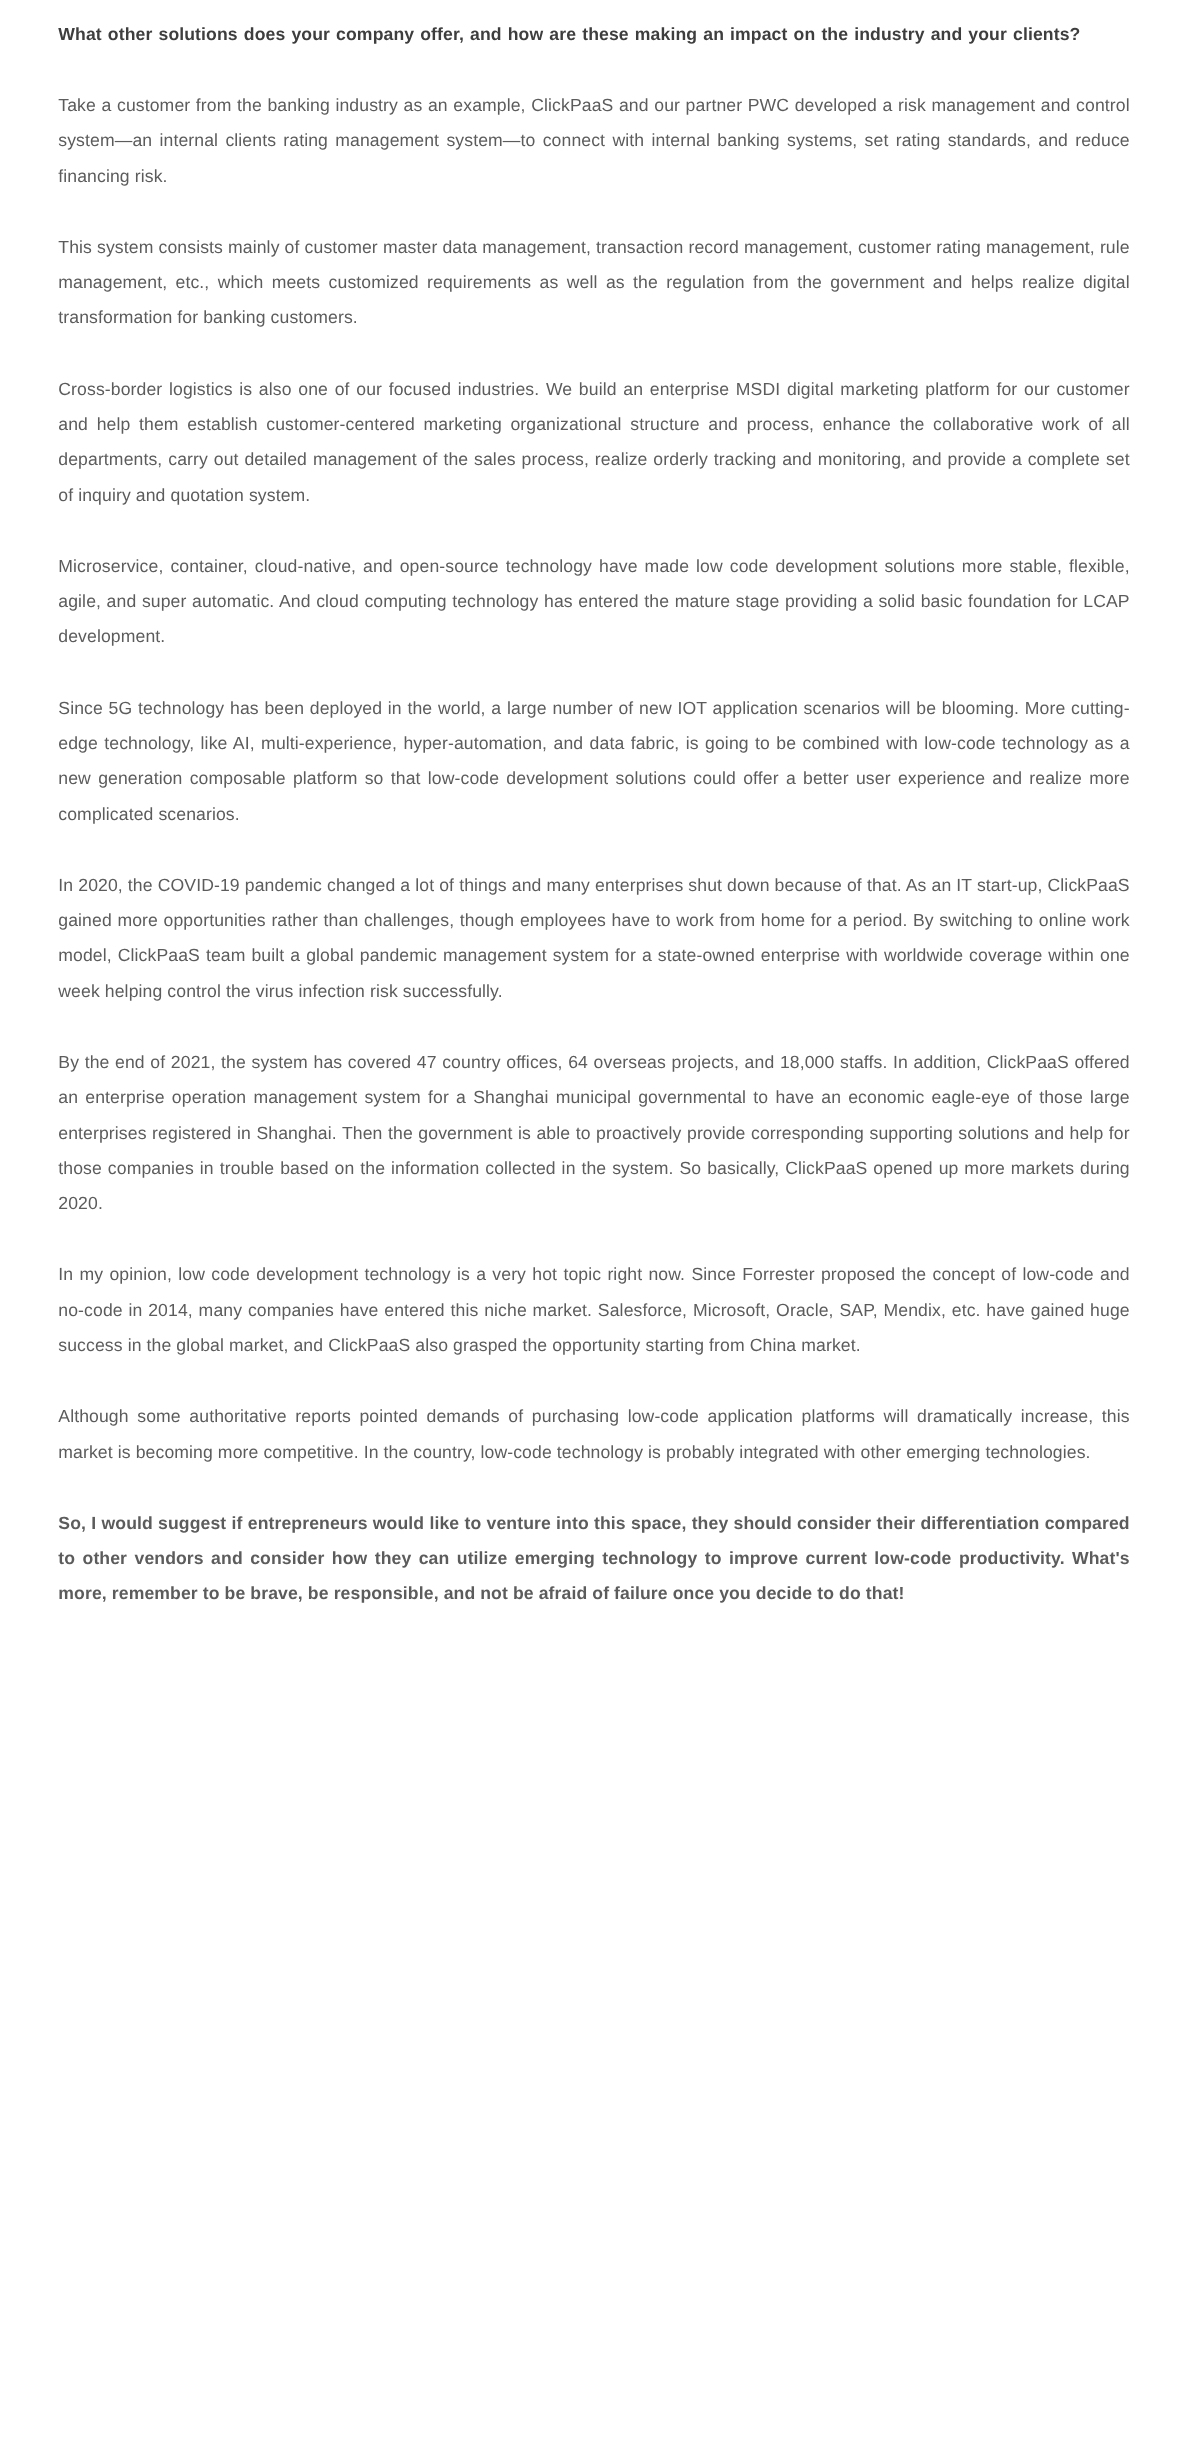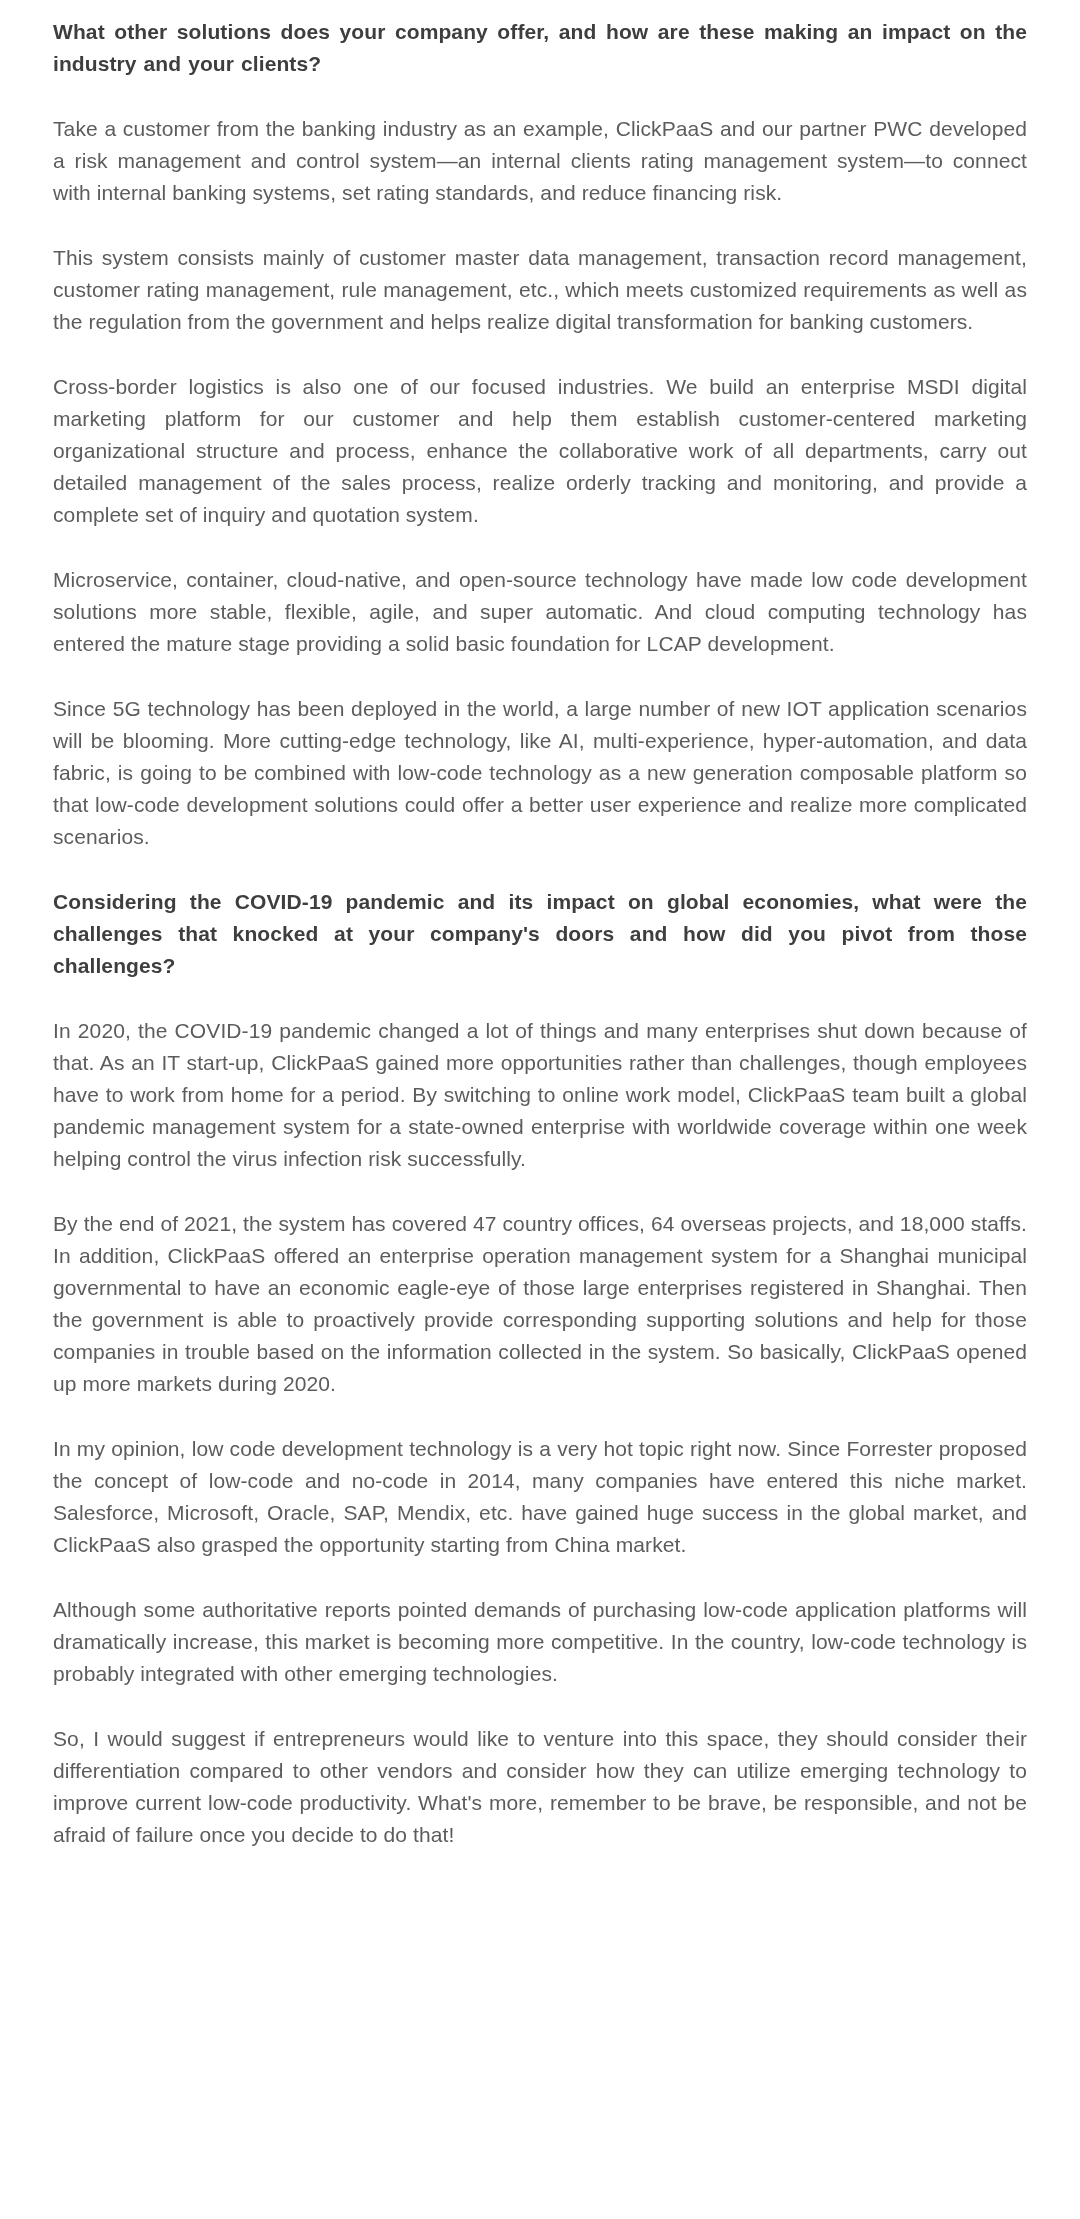--- a/index.html
+++ b/index.html
@@ -13,27 +13,28 @@
     overflow: hidden;
     font-family: "Liberation Sans", sans-serif;
   }
   .article {
     box-sizing: border-box;
     width: 1080px;
     padding: 16px 53px 30px 53px;
   }
   .block {
     text-align: justify;
-    font-size: 21px;
+    font-size: 16px;
     line-height: 32px;
     letter-spacing: 0.1px;
     margin: 0 0 33px 0;
   }
   .block:last-child {
     margin-bottom: 0;
+    font-weight: bold;
   }
   .heading {
     font-weight: 700;
     color: #3e3e3e;
     word-spacing: 1px;
   }
   .paragraph {
     font-weight: 400;
     color: #5c5c5c;
   }
@@ -41,19 +42,18 @@
 </head>
 <body>
 
 <div class="article">
   <div class="block heading">What other solutions does your company offer, and how are these making an impact on the industry and your clients?</div>
   <div class="block paragraph">Take a customer from the banking industry as an example, ClickPaaS and our partner PWC developed a risk management and control system—an internal clients rating management system—to connect with internal banking systems, set rating standards, and reduce financing risk.</div>
   <div class="block paragraph">This system consists mainly of customer master data management, transaction record management, customer rating management, rule management, etc., which meets customized requirements as well as the regulation from the government and helps realize digital transformation for banking customers.</div>
   <div class="block paragraph">Cross-border logistics is also one of our focused industries. We build an enterprise MSDI digital marketing platform for our customer and help them establish customer-centered marketing organizational structure and process, enhance the collaborative work of all departments, carry out detailed management of the sales process, realize orderly tracking and monitoring, and provide a complete set of inquiry and quotation system.</div>
   <div class="block paragraph">Microservice, container, cloud-native, and open-source technology have made low code development solutions more stable, flexible, agile, and super automatic. And cloud computing technology has entered the mature stage providing a solid basic foundation for LCAP development.</div>
   <div class="block paragraph">Since 5G technology has been deployed in the world, a large number of new IOT application scenarios will be blooming. More cutting-edge technology, like AI, multi-experience, hyper-automation, and data fabric, is going to be combined with low-code technology as a new generation composable platform so that low-code development solutions could offer a better user experience and realize more complicated scenarios.</div>
-  <div class="block heading">Considering the COVID-19 pandemic and its impact on global economies, what were the challenges that knocked at your company's doors and how did you pivot from those challenges?</div>
   <div class="block paragraph">In 2020, the COVID-19 pandemic changed a lot of things and many enterprises shut down because of that. As an IT start-up, ClickPaaS gained more opportunities rather than challenges, though employees have to work from home for a period. By switching to online work model, ClickPaaS team built a global pandemic management system for a state-owned enterprise with worldwide coverage within one week helping control the virus infection risk successfully.</div>
   <div class="block paragraph">By the end of 2021, the system has covered 47 country offices, 64 overseas projects, and 18,000 staffs. In addition, ClickPaaS offered an enterprise operation management system for a Shanghai municipal governmental to have an economic eagle-eye of those large enterprises registered in Shanghai. Then the government is able to proactively provide corresponding supporting solutions and help for those companies in trouble based on the information collected in the system. So basically, ClickPaaS opened up more markets during 2020.</div>
   <div class="block paragraph">In my opinion, low code development technology is a very hot topic right now. Since Forrester proposed the concept of low-code and no-code in 2014, many companies have entered this niche market. Salesforce, Microsoft, Oracle, SAP, Mendix, etc. have gained huge success in the global market, and ClickPaaS also grasped the opportunity starting from China market.</div>
   <div class="block paragraph">Although some authoritative reports pointed demands of purchasing low-code application platforms will dramatically increase, this market is becoming more competitive. In the country, low-code technology is probably integrated with other emerging technologies.</div>
   <div class="block paragraph">So, I would suggest if entrepreneurs would like to venture into this space, they should consider their differentiation compared to other vendors and consider how they can utilize emerging technology to improve current low-code productivity. What's more, remember to be brave, be responsible, and not be afraid of failure once you decide to do that!</div>
 </div>
 
 </body></html>

